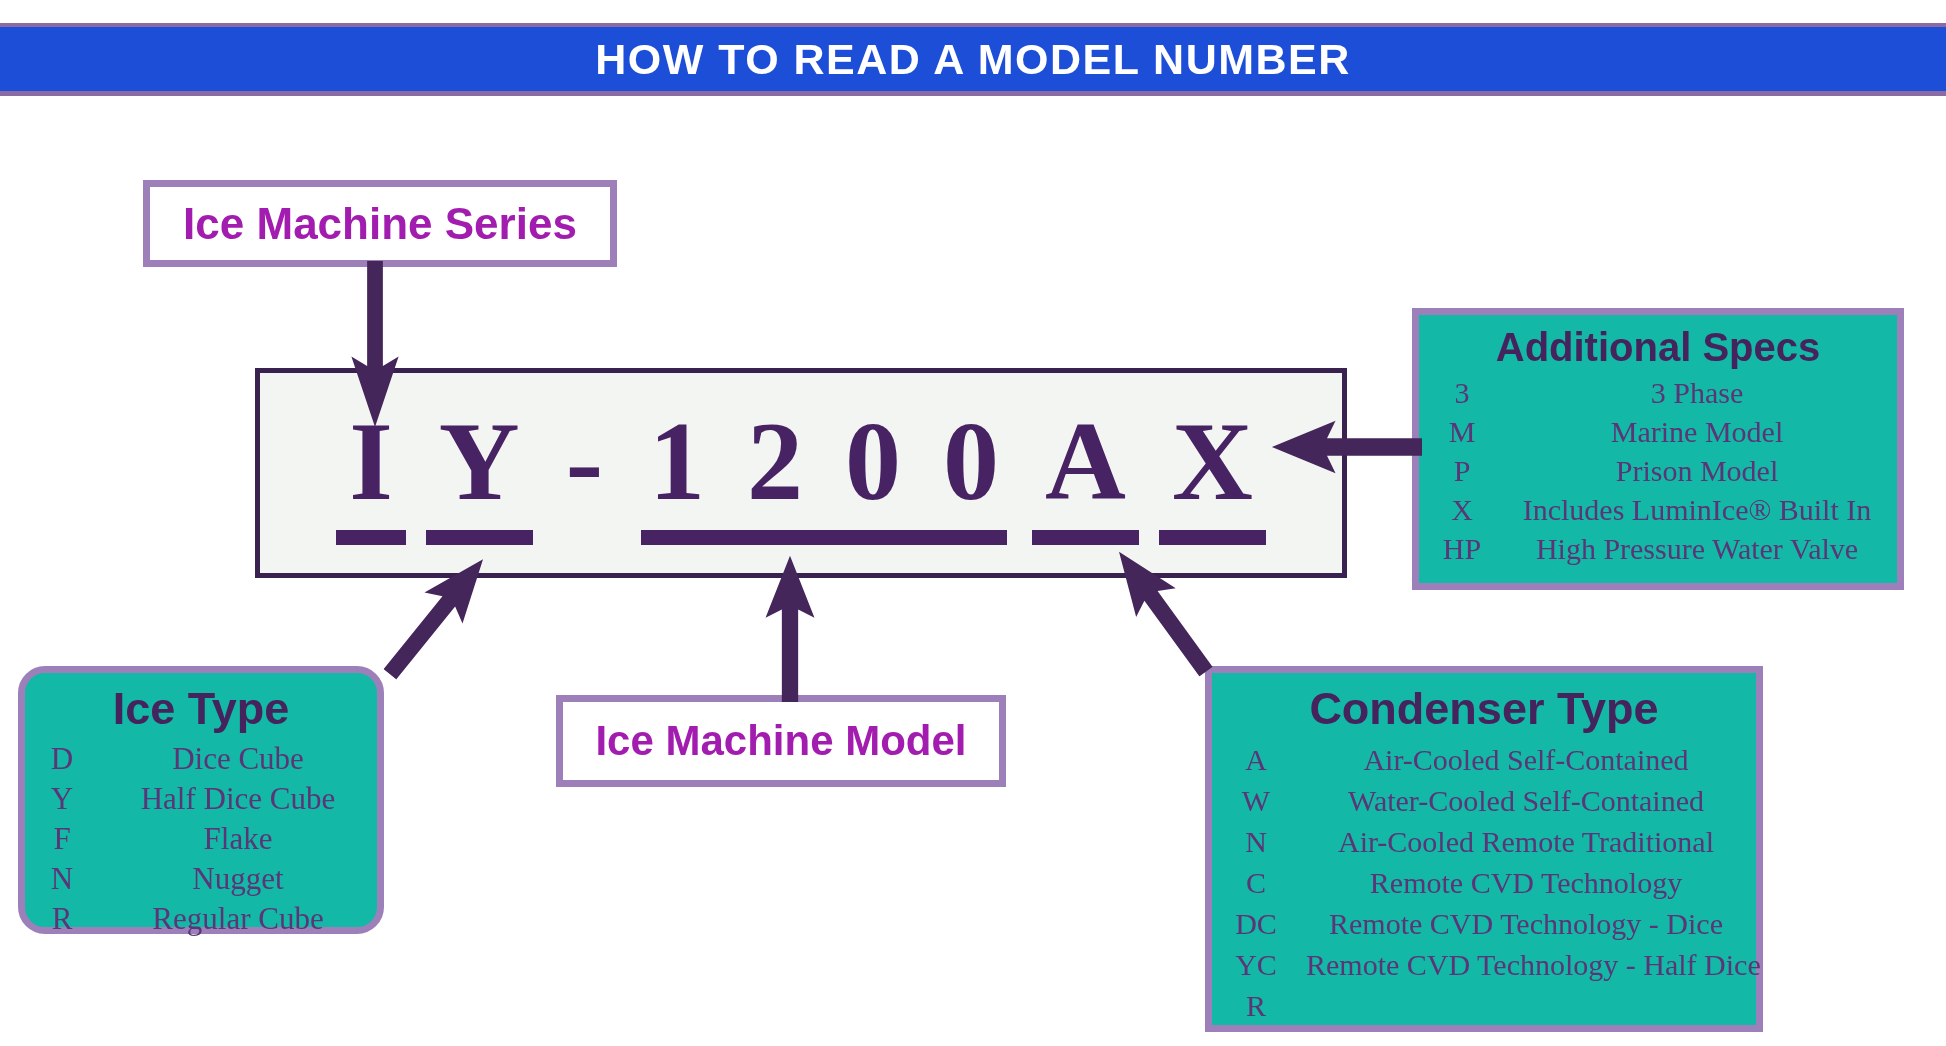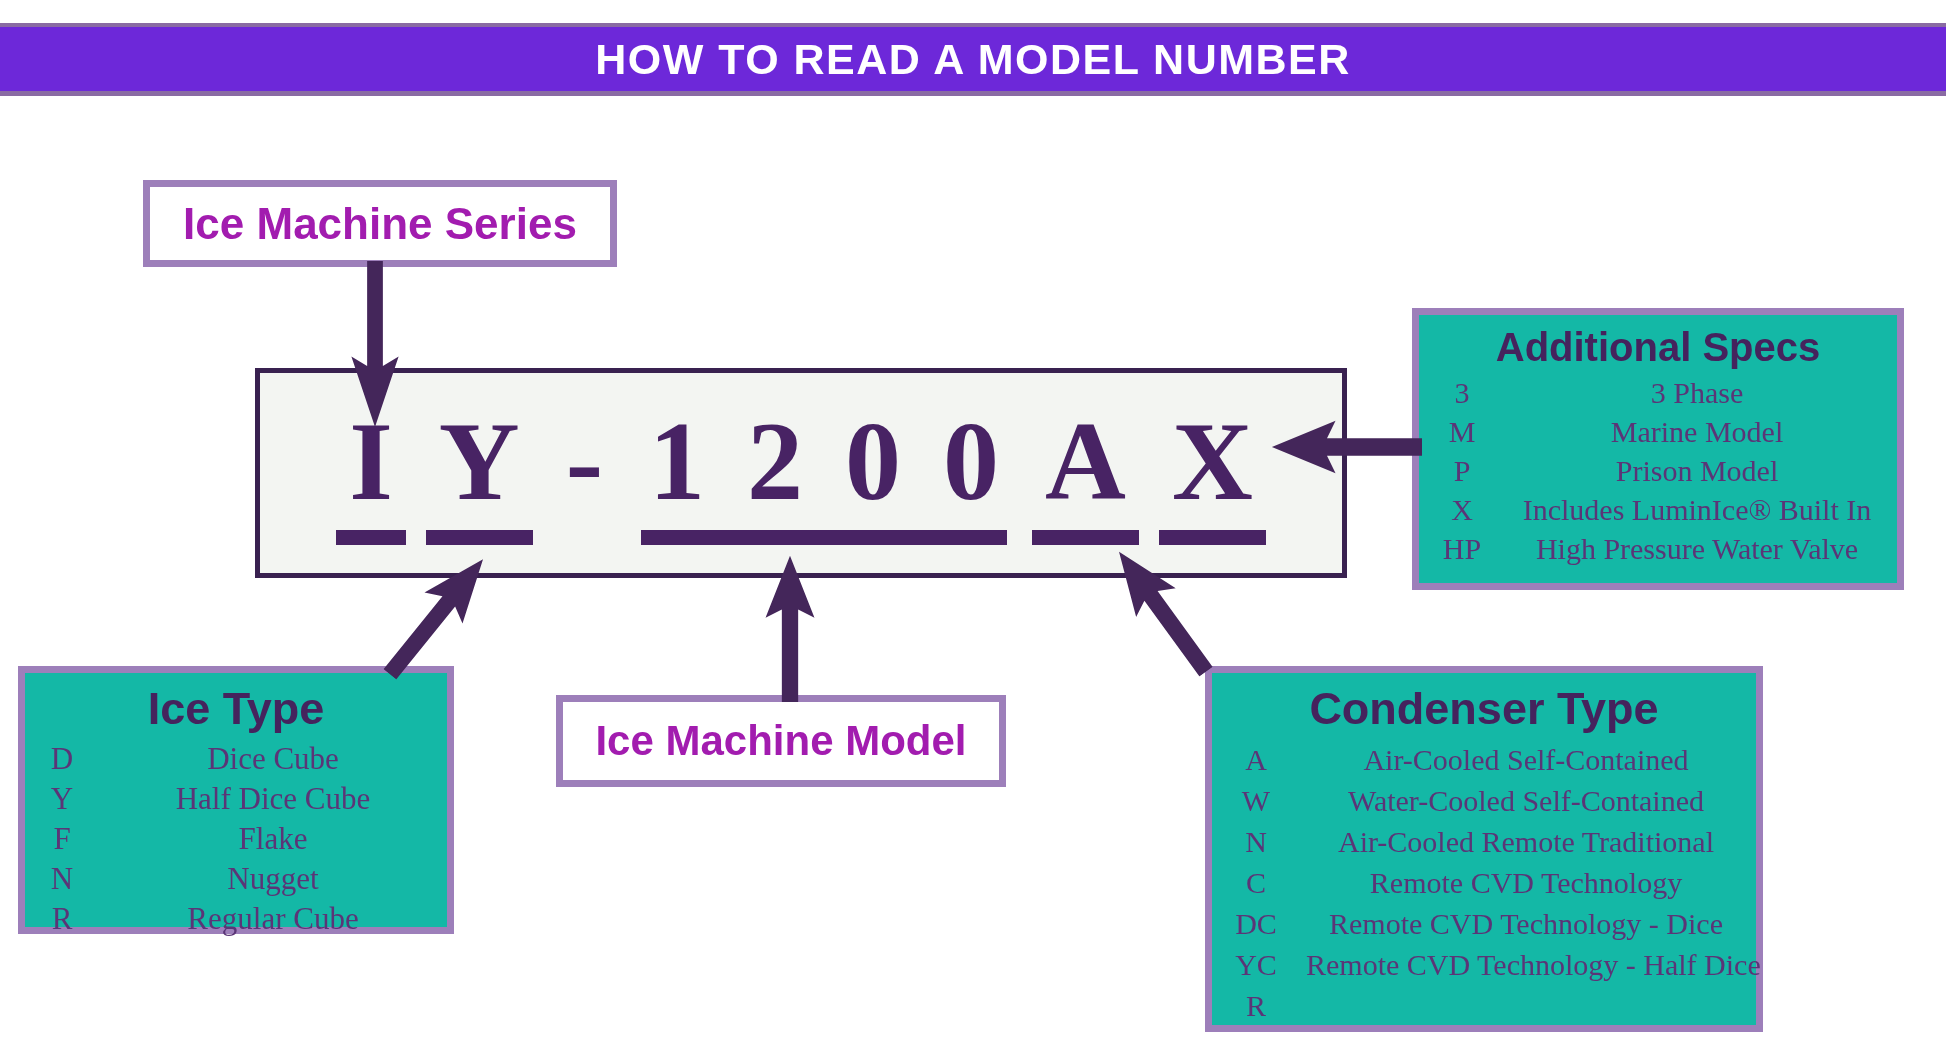--- a/index.html
+++ b/index.html
@@ -4,21 +4,21 @@
 <style>
   html,body{margin:0;padding:0;background:#ffffff;}
   #stage{
     position:relative;width:1946px;height:1046px;background:#ffffff;overflow:hidden;
     font-family:"Liberation Sans", sans-serif;
   }
 
   
   .band{
     position:absolute;left:0;top:23px;width:1946px;height:73px;box-sizing:border-box;
-    background:#6d28d9;border-top:4px solid #8a6ba3;border-bottom:5px solid #8a6ba3;
+    background:#1d4ed8;border-top:4px solid #8a6ba3;border-bottom:5px solid #8a6ba3;
     display:flex;align-items:center;justify-content:center;
   }
   .band-title{color:#ffffff;font-weight:bold;font-size:43px;letter-spacing:1.5px;}
 
   
   .labelbox{
     position:absolute;background:#ffffff;border:7px solid #9d7fba;box-sizing:border-box;
     display:flex;align-items:center;justify-content:center;
     color:#a21caf;font-weight:bold;
   }
@@ -53,21 +53,21 @@
   .rows{font-family:"Liberation Serif", serif;}
   .row{display:grid;column-gap:16px;}
   .row .code{text-align:center;}
   .row .desc{text-align:center;white-space:nowrap;}
 
   #specs-panel{left:1412px;top:308px;width:492px;height:282px;padding:8px 12px 0 12px;}
   #specs-panel .panel-title{font-size:40px;line-height:48px;}
   #specs-panel .rows{font-size:30px;line-height:39px;margin-top:2px;}
   #specs-panel .row{grid-template-columns:62px 1fr;}
 
-  #icetype-panel{left:18px;top:666px;width:436px;height:268px;padding:10px 8px 0 8px;}
+  #icetype-panel{left:18px;top:666px;width:366px;height:268px;padding:10px 8px 0 8px;border-radius:27px;}
   #icetype-panel .panel-title{font-size:45px;line-height:52px;}
   #icetype-panel .rows{font-size:31px;line-height:40px;margin-top:4px;}
   #icetype-panel .row{grid-template-columns:58px 1fr;}
 
   #condenser-panel{left:1205px;top:666px;width:558px;height:366px;padding:10px 10px 0 10px;}
   #condenser-panel .panel-title{font-size:45px;line-height:52px;}
   #condenser-panel .rows{font-size:30px;line-height:41px;margin-top:4px;}
   #condenser-panel .row{grid-template-columns:68px 1fr;}
 
   

